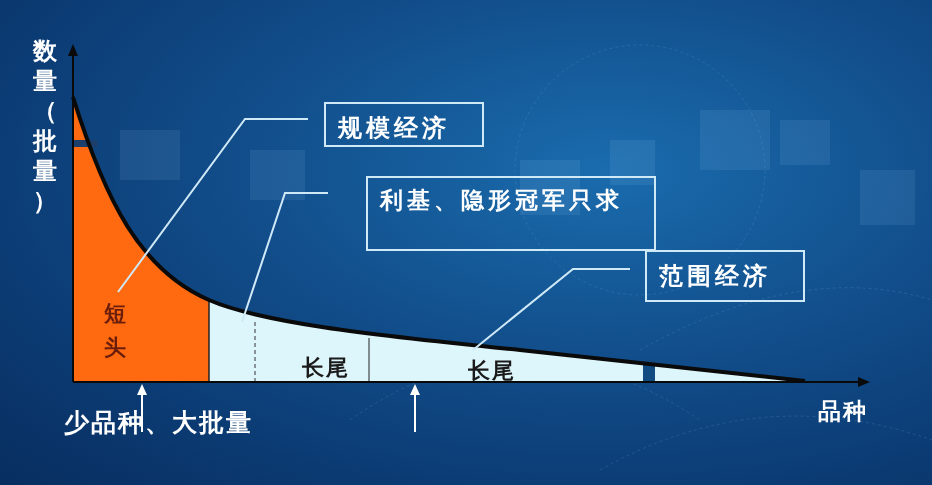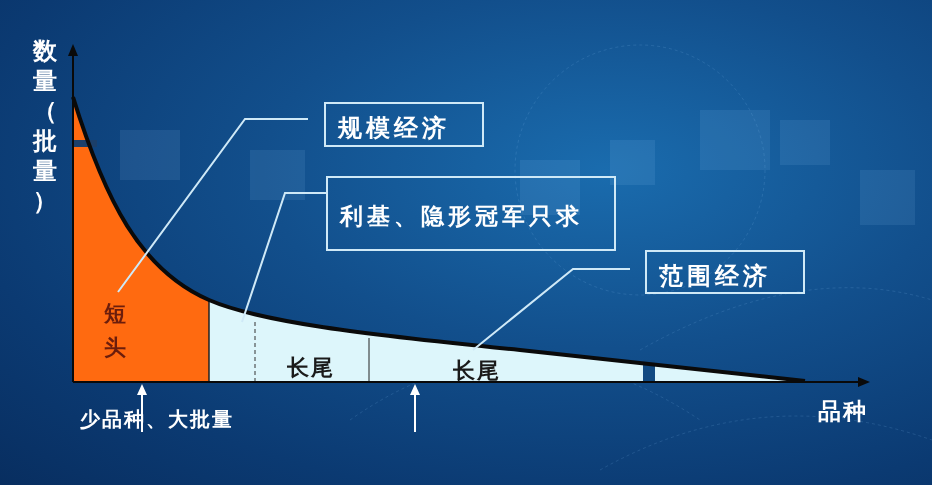--- a/index.html
+++ b/index.html
@@ -7,21 +7,21 @@
          font-family: "DejaVu Serif", "Liberation Serif", serif; }
   .stage { position: absolute; left: 0; top: 0; width: 932px; height: 485px;
            background: radial-gradient(ellipse at 65% 35%, #1a6cae 0%, #124f8c 40%, #0b3a72 75%, #082e60 100%); }
   svg.diagram { position: absolute; left: 0; top: 0; }
   .lbl { position: absolute; color: #ffffff; font-weight: bold; white-space: nowrap; letter-spacing: 2px; }
   .ylbl { position: absolute; left: 30px; top: 36px; width: 30px; color: #fff; font-weight: bold;
           font-size: 24px; line-height: 30px; text-align: center; }
   .ylbl span { display: block; }
   .box { position: absolute; border: 2px solid #cfe9f7; color: #fff; font-weight: bold;
          font-size: 24px; letter-spacing: 4px; box-sizing: border-box; }
-  .dark { color: #1a1a1a; }
+  .dark { color: #1a1a1a; margin-left: 15px; }
   .head-text { color: #6b1d0c; }
 </style>
 </head>
 <body>
 
 <div class="stage">
 
   <svg class="diagram" width="932" height="485" viewBox="0 0 932 485">
 
     <g opacity="0.10" fill="#9fd3ff">
@@ -82,23 +82,23 @@
     <div>短</div>
     <div>头</div>
   </div>
 
   <div class="lbl dark" style="left:287px; top:353px; font-size:22px;">长尾</div>
   <div class="lbl dark" style="left:453px; top:356px; font-size:22px;">长尾</div>
 
   <div class="box" style="left:324px; top:102px; width:160px; height:45px; padding:8px 0 16px 12px;">
     <span>规模经济</span>
   </div>
-  <div class="box" style="left:326px; top:176px; width:290px; height:75px; padding:22px 0 0 12px; line-height:32px; font-size:23px;">
+  <div class="box" style="left:366px; top:176px; width:290px; height:75px; padding:6px 0 0 12px; line-height:32px; font-size:23px;">
     <div>利基、隐形冠军只求</div>
   </div>
-  <div class="box" style="left:645px; top:250px; width:160px; height:44px; padding:8px 0 0 12px;">
+  <div class="box" style="left:645px; top:250px; width:160px; height:52px; padding:8px 0 0 12px;">
     <span>范围经济</span>
   </div>
 
-  <div class="lbl" style="left:64px; top:406px; font-size:20px;margin-left:16px;">少品种、大批量</div>
+  <div class="lbl" style="left:64px; top:406px; font-size:25px;">少品种、大批量</div>
 
   <div class="lbl" style="left:818px; top:396px; font-size:23px;">品种</div>
 </div>
 
 </body></html>

